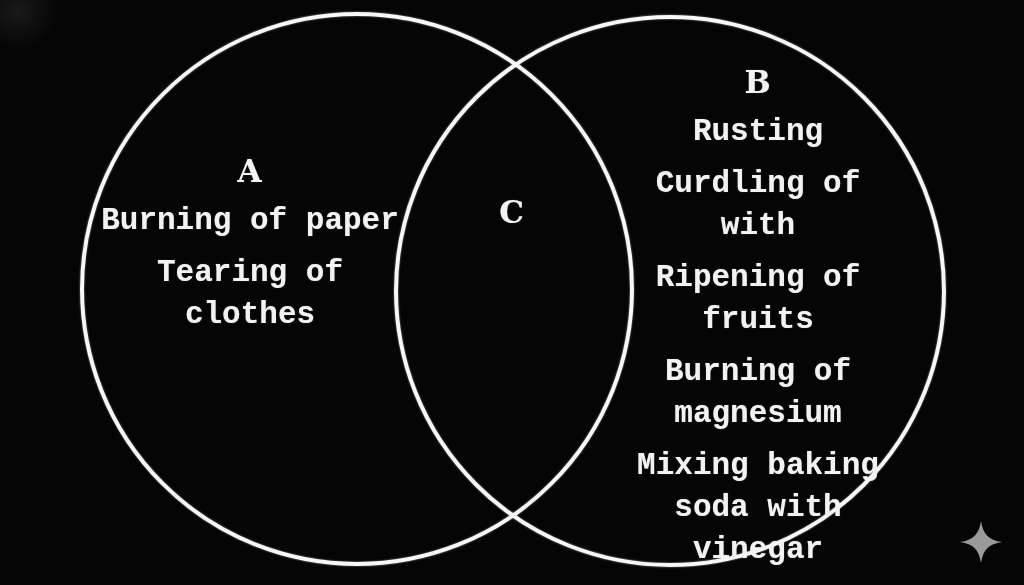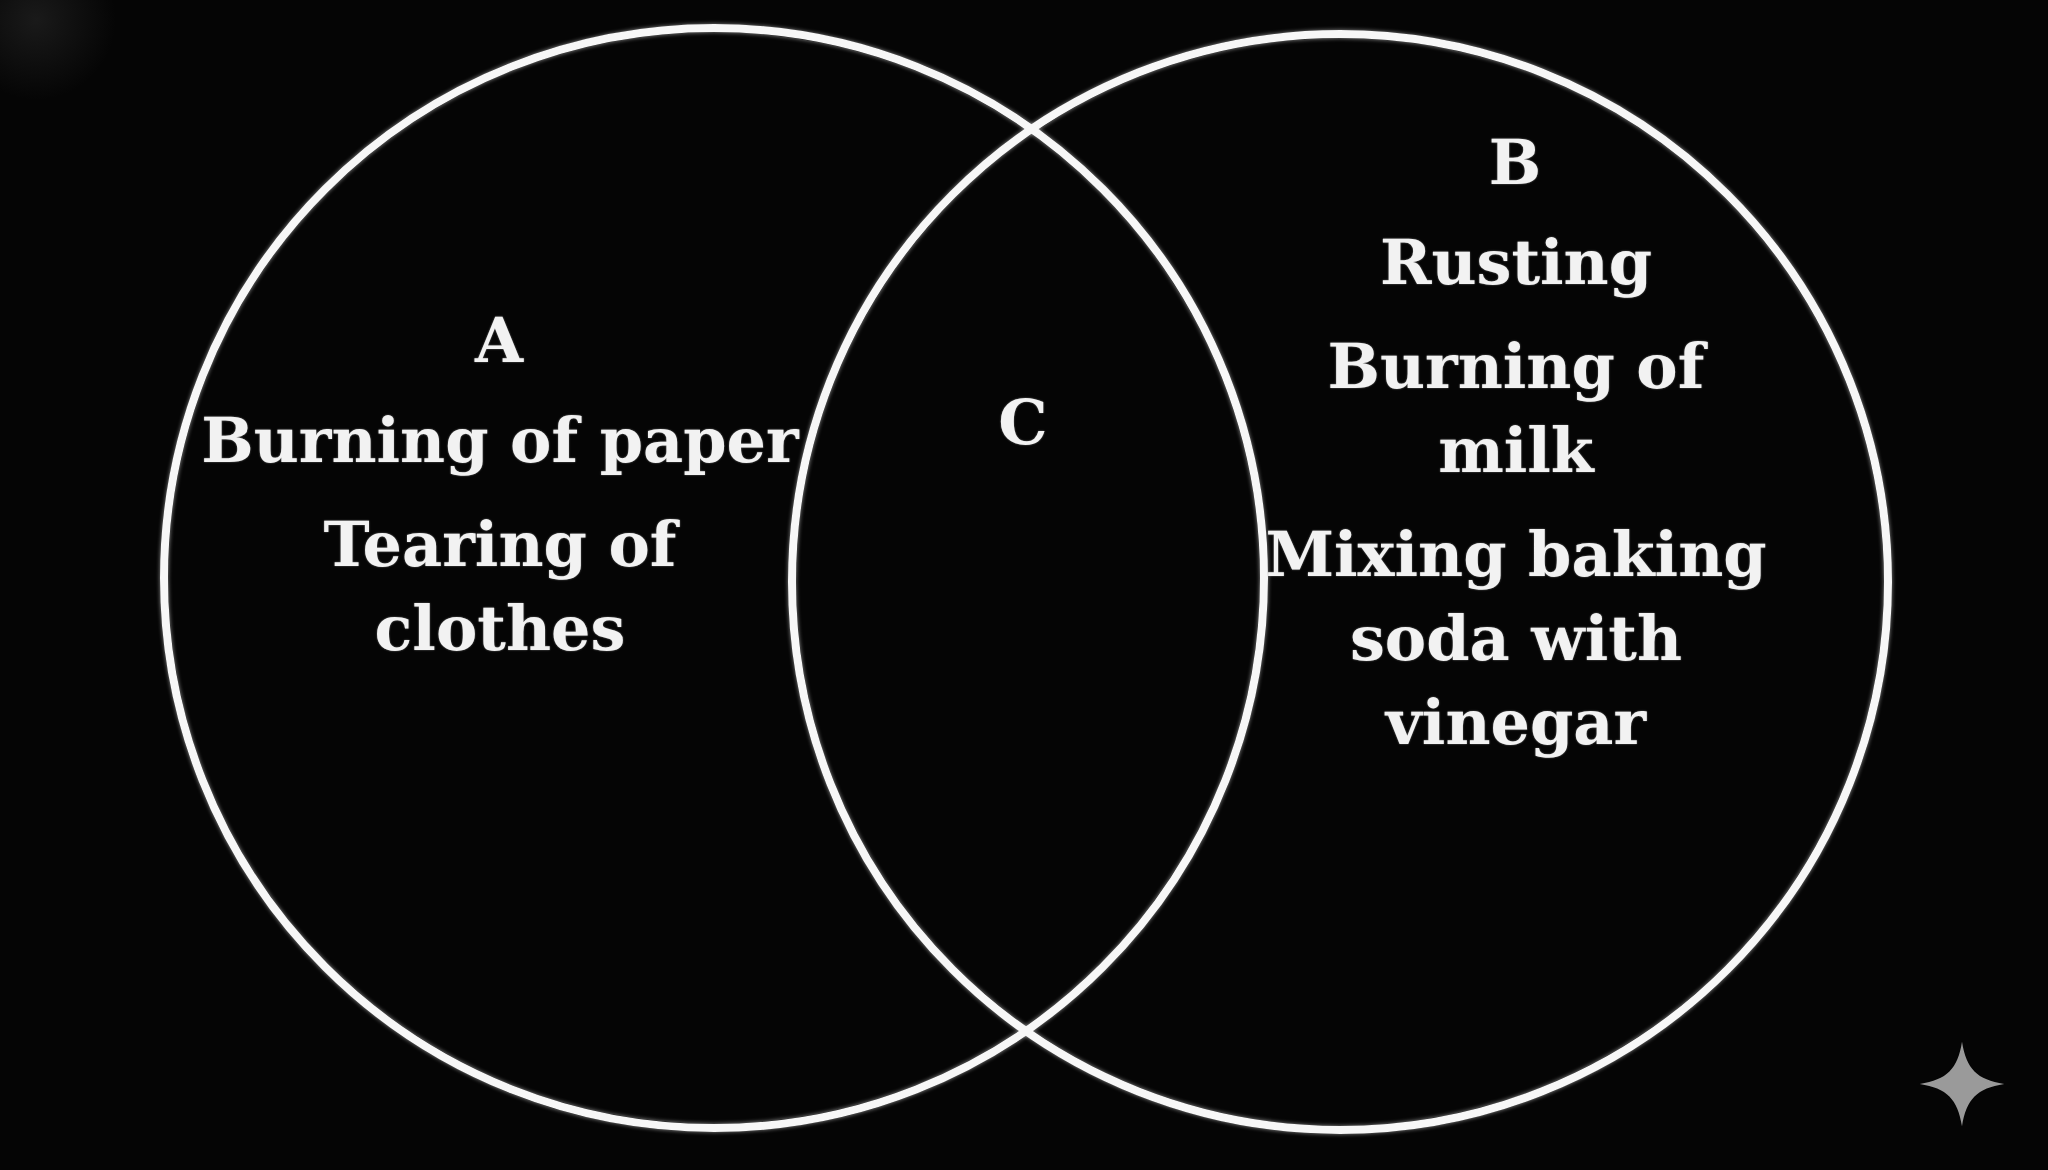--- a/index.html
+++ b/index.html
@@ -48,20 +48,21 @@
   }
   .venn-label {
     line-height: 42px;
     margin-bottom: 8px;
     letter-spacing: 1px;
   }
   .venn-item {
     white-space: pre-line;
     line-height: 42px;
     margin-bottom: 10px;
+    font-family: Liberation Mono, monospace;
   }
   .group-a { left: 250px; top: 150px; }
   .group-c { left: 512px; top: 191px; }
   .group-b { left: 758px; top: 61px; }
   .sparkle {
     position: absolute;
     left: 959px;
     top: 520px;
     width: 44px;
     height: 44px;
@@ -83,21 +84,25 @@
 clothes</div>
   </div>
 
   <div class="group group-c">
     <div class="venn-label">C</div>
   </div>
 
   <div class="group group-b">
     <div class="venn-label">B</div>
     <div class="venn-item">Rusting</div>
-    <div class="venn-item">Burning of milk</div>
+    <div class="venn-item">Curdling of with</div>
+    <div class="venn-item">Ripening of
+fruits</div>
+    <div class="venn-item">Burning of
+magnesium</div>
     <div class="venn-item">Mixing baking
 soda with
 vinegar</div>
   </div>
 
   <svg class="sparkle" viewBox="0 0 100 100" aria-hidden="true">
     <path d="M50 2 C55 33 67 45 98 50 C67 55 55 67 50 98 C45 67 33 55 2 50 C33 45 45 33 50 2 Z"></path>
   </svg>
 
 </div>

